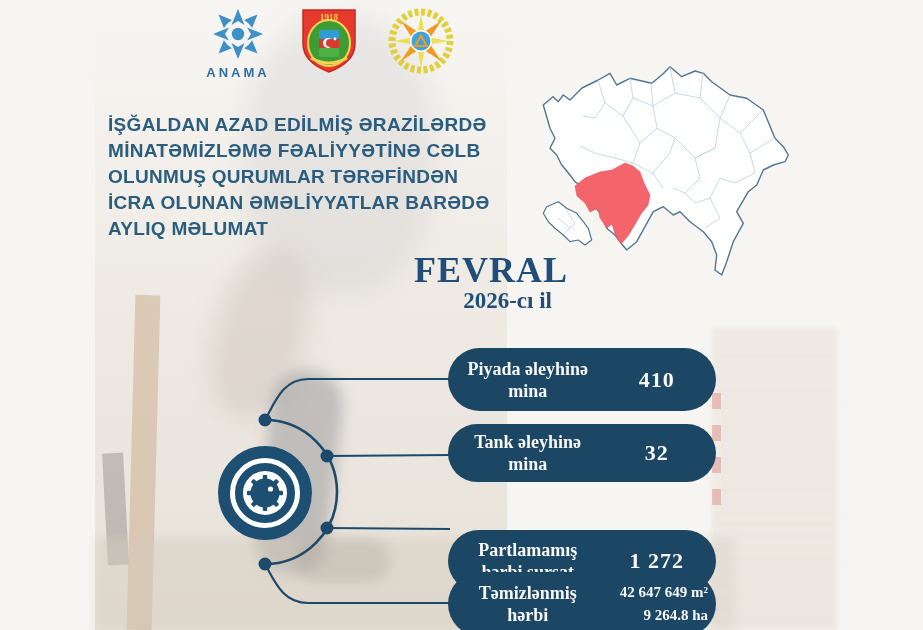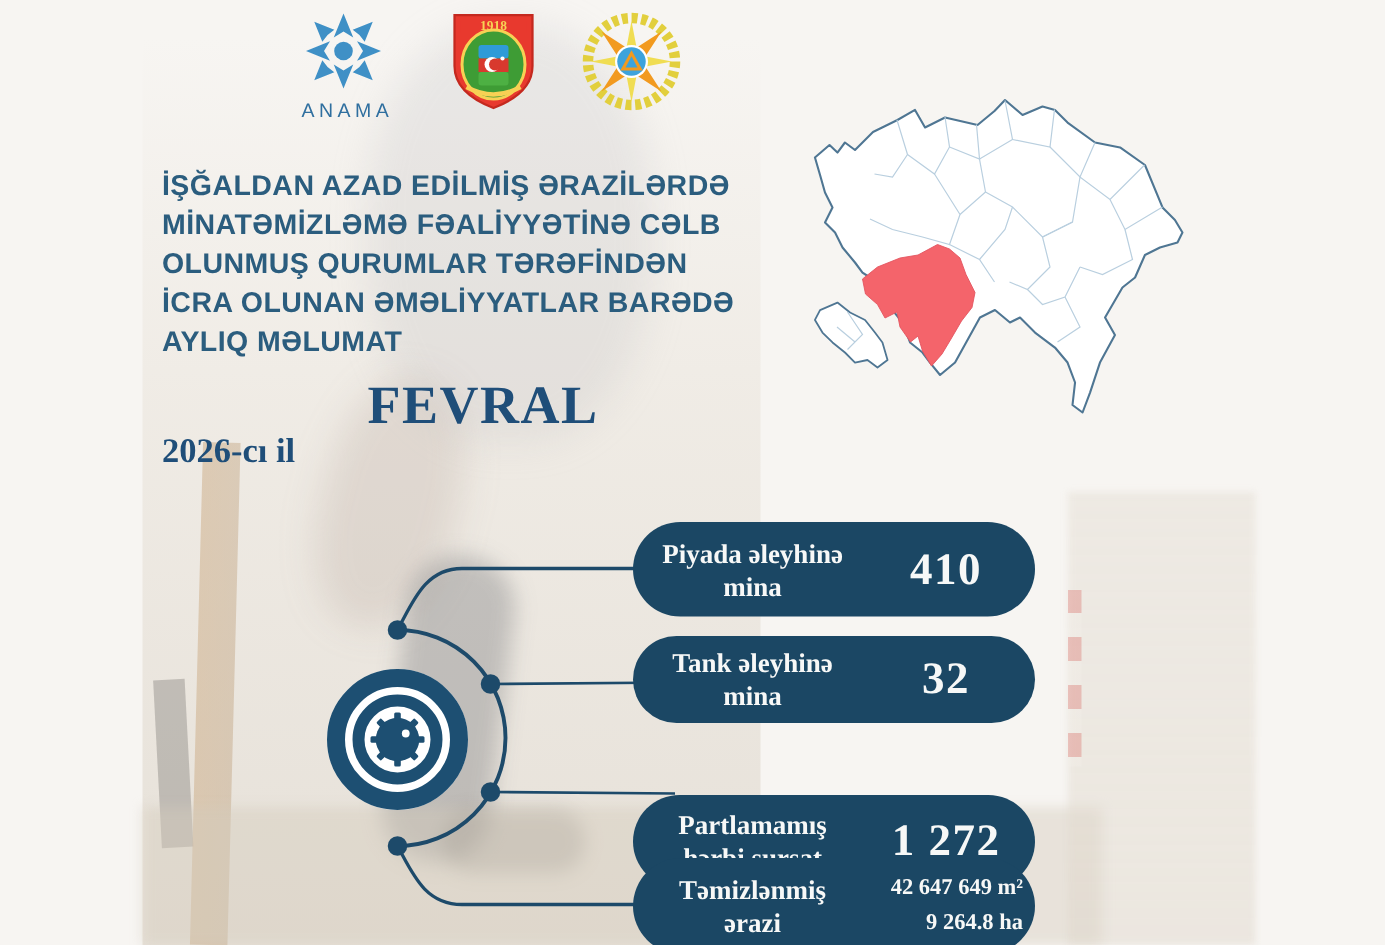--- a/index.html
+++ b/index.html
@@ -16,50 +16,50 @@
   .ph-boot{left:200px;top:540px;width:95px;height:42px;background:rgba(80,78,74,.22);border-radius:20px;filter:blur(6px);}
   .stake-tan{position:absolute;left:131px;top:295px;width:25px;height:335px;background:linear-gradient(90deg,rgba(206,176,140,.55),rgba(188,156,118,.4));transform:rotate(1.5deg);}
   .stake-dark{position:absolute;left:105px;top:453px;width:21px;height:112px;background:rgba(96,92,88,.30);transform:rotate(-3deg);}
   .ground-band{position:absolute;left:95px;top:538px;width:640px;height:92px;background:rgba(213,203,189,.45);filter:blur(4px);}
   .right-texture{position:absolute;left:712px;top:328px;width:125px;height:302px;
     background:linear-gradient(180deg,rgba(231,225,215,.55),rgba(222,214,202,.45));filter:blur(2px);}
   .red-pole{position:absolute;left:712px;top:393px;width:9px;height:118px;opacity:.35;
     background:repeating-linear-gradient(180deg,#d96a64 0 16px,#f3efe9 16px 32px);}
 
   
-  .logo{position:absolute;text-align:left;}
+  .logo{position:absolute;text-align:center;}
   #anama-logo{left:201px;top:8px;width:74px;}
-  #anama-logo .anama-word{font-weight:normal;font-size:13px;letter-spacing:3px;color:var(--anama-text,#2f6f9f);margin-top:1px;}
+  #anama-logo .anama-word{font-weight:bold;font-size:13px;letter-spacing:3px;color:var(--anama-text,#2f6f9f);margin-top:1px;}
   #mod-logo{left:297px;top:6px;width:64px;height:68px;}
   #fhn-logo{left:388px;top:8px;width:66px;height:66px;}
 
   
   .title{position:absolute;left:108px;top:112px;width:444px;text-align:left;
     font-weight:bold;font-size:19px;line-height:26px;letter-spacing:.3px;
     color:var(--title-blue,#2b5d7e);white-space:pre-line;}
-  .month{position:absolute;left:100px;top:249px;width:444px;text-align:center;
+  .month{position:absolute;left:124px;top:249px;width:444px;text-align:right;
     font-family:"Liberation Serif",serif;font-weight:bold;font-size:36px;letter-spacing:1px;
     color:var(--month-blue,#1f4e79);}
-  .year{position:absolute;left:108px;top:288px;width:444px;text-align:left;
+  .year{position:absolute;left:108px;top:288px;width:444px;text-align:right;
     font-family:"Liberation Serif",serif;font-weight:bold;font-size:23px;
     color:var(--month-blue,#1f4e79);}
 
   
   #map{position:absolute;left:535px;top:58px;}
 
   
   #connectors{position:absolute;left:0;top:0;pointer-events:none;}
   #target-icon{position:absolute;left:210px;top:438px;}
 
   
-  .pill{position:absolute;left:422px;width:268px;border-radius:32px;
+  .pill{position:absolute;left:448px;width:268px;border-radius:32px;
     background:var(--navy,#1b4764);display:flex;align-items:center;
     color:var(--pill-text,#f7f8f7);font-family:"Liberation Serif",serif;font-weight:bold;}
   .pill-label{flex:0 0 52%;text-align:center;font-size:18px;line-height:22px;white-space:pre-line;padding-left:10px;}
-  .pill-value{flex:1;text-align:center;font-size:30px;letter-spacing:1px;}
+  .pill-value{flex:1;text-align:center;font-size:22px;letter-spacing:1px;}
   .pill-value-small{flex:1;text-align:right;font-size:15px;line-height:23px;padding-right:8px;}
   #pill-1{top:348px;height:63px;}
   #pill-2{top:424px;height:58px;}
   #pill-3{top:498px;height:62px;margin-top:32px;}
   #pill-4{top:572px;height:64px;}
 </style>
 </head>
 <body>
 
 <div id="page">
@@ -229,20 +229,20 @@
   </div>
 
   <div class="pill" id="pill-3">
     <div class="pill-label">Partlamamış
 hərbi sursat</div>
     <div class="pill-value">1 272</div>
   </div>
 
   <div class="pill" id="pill-4">
     <div class="pill-label">Təmizlənmiş
-ərazi</div>
+hərbi</div>
     <div class="pill-value-small">
       <div>42 647 649 m²</div>
       <div>9 264.8  ha</div>
     </div>
   </div>
 
 </div>
 
 </body></html>

